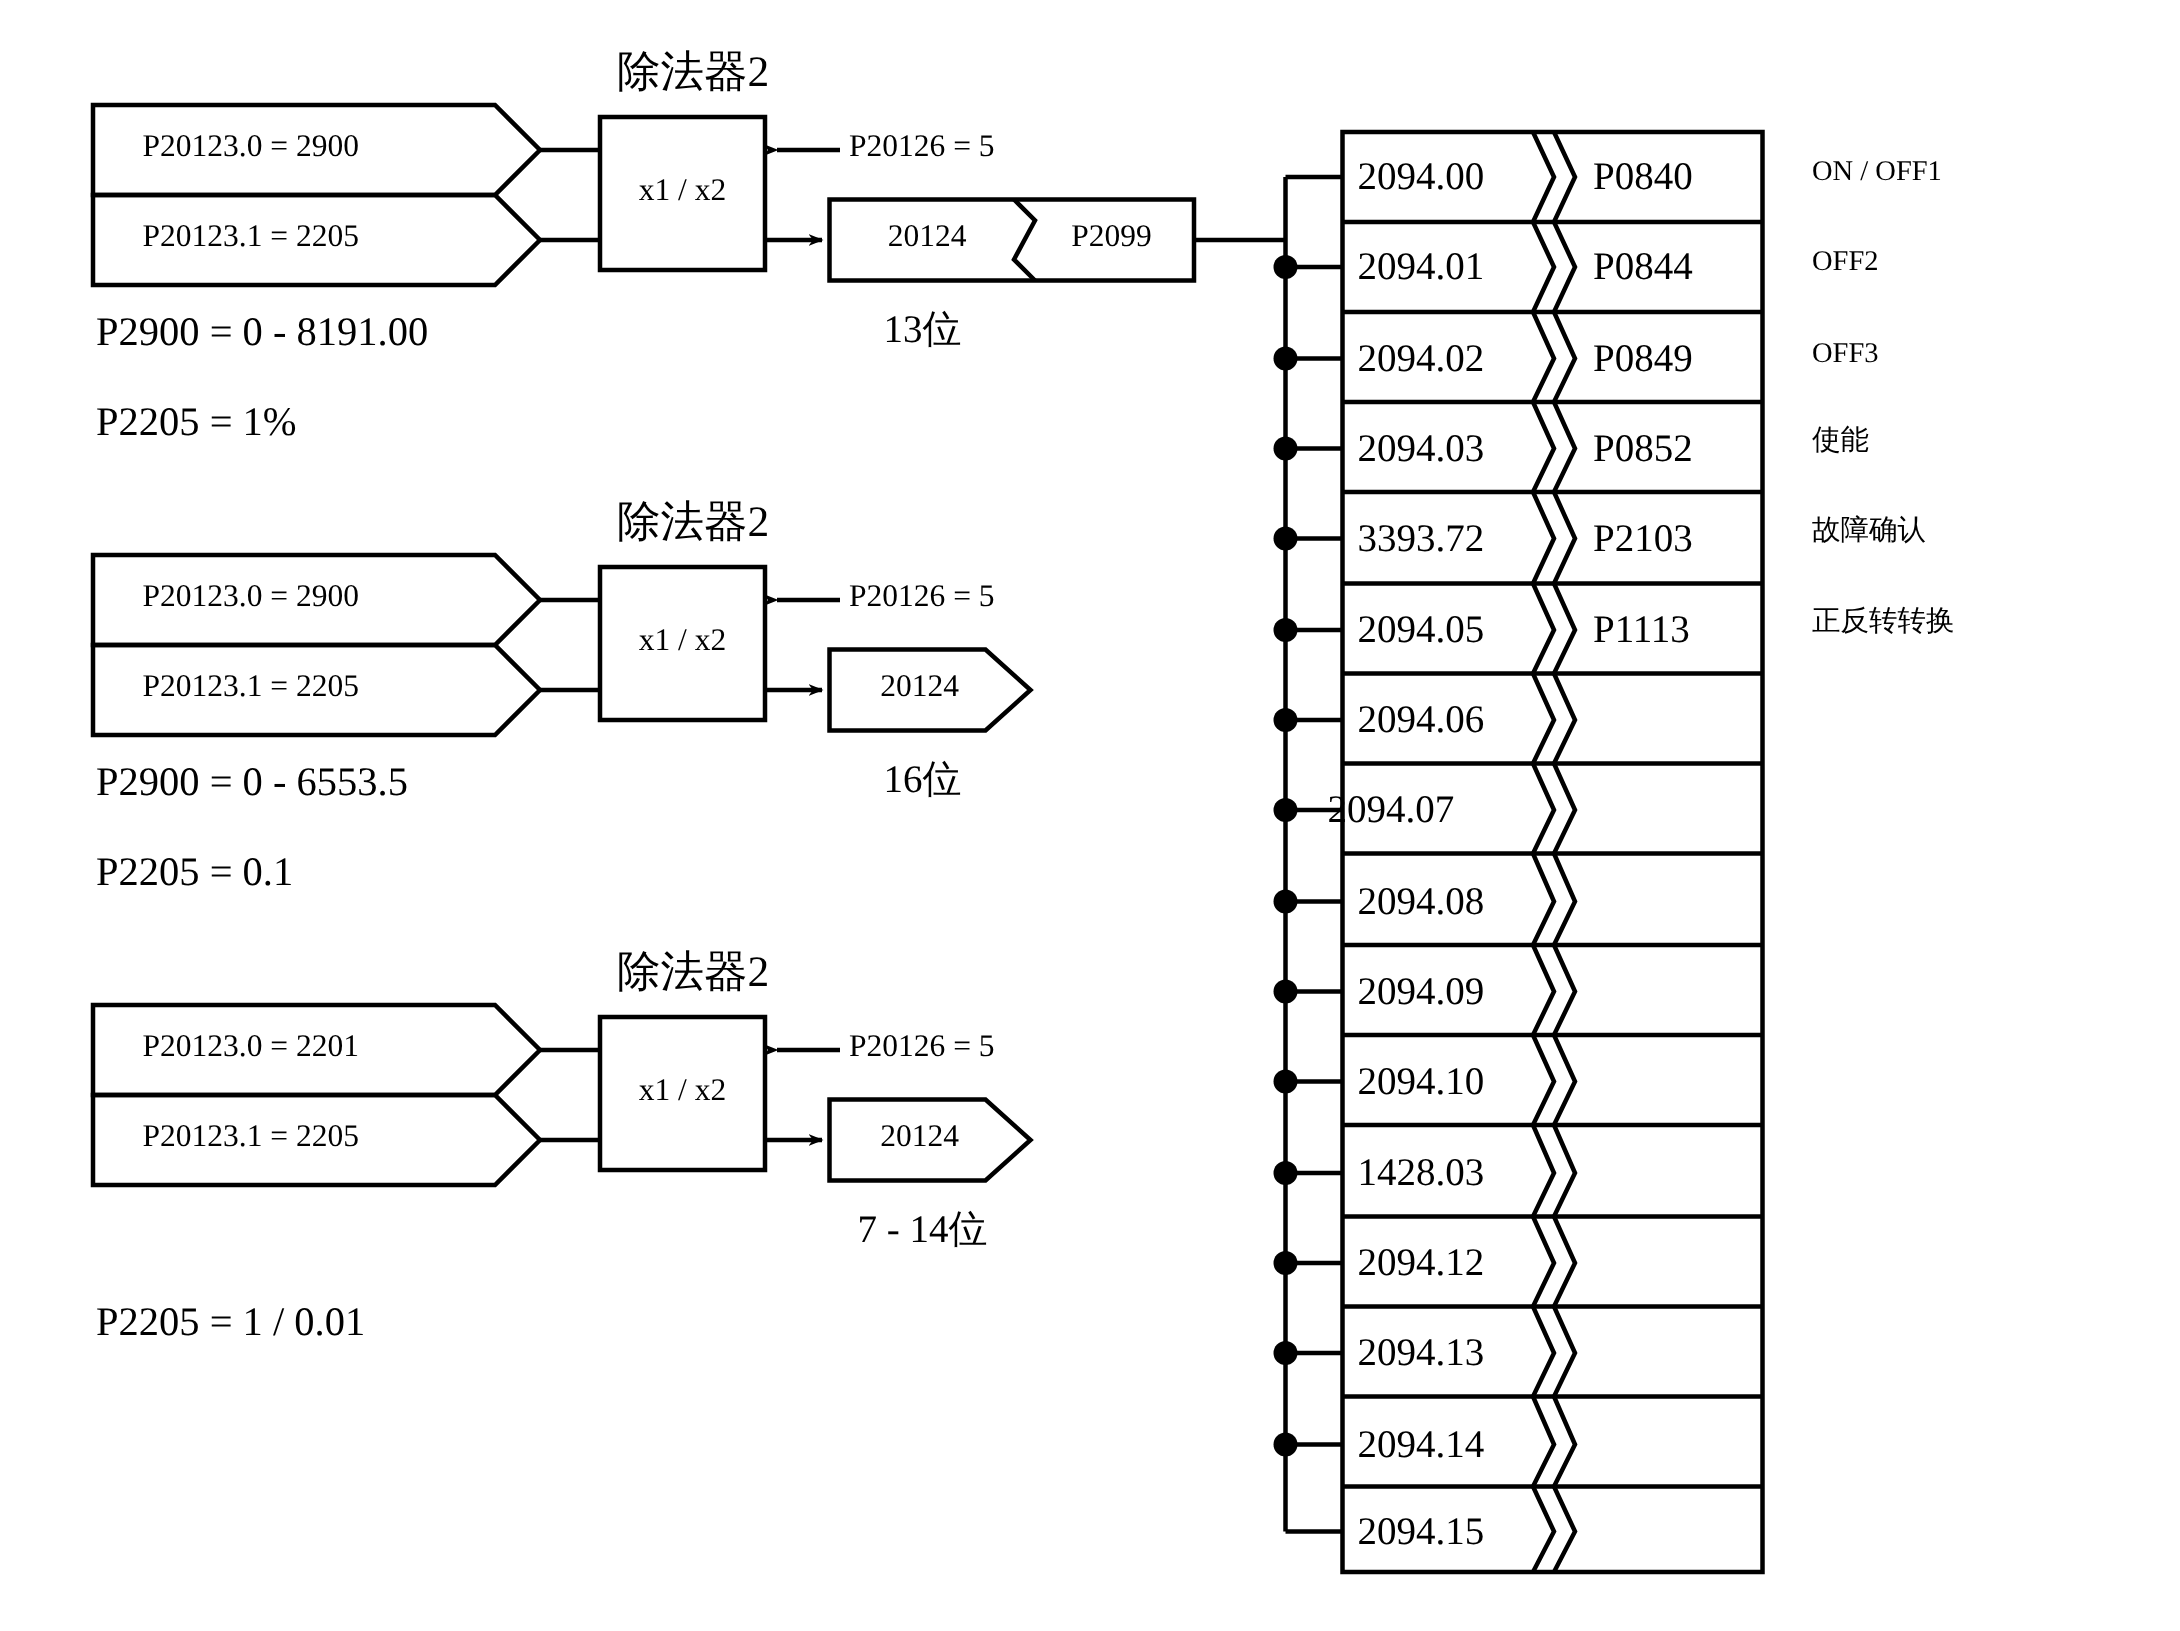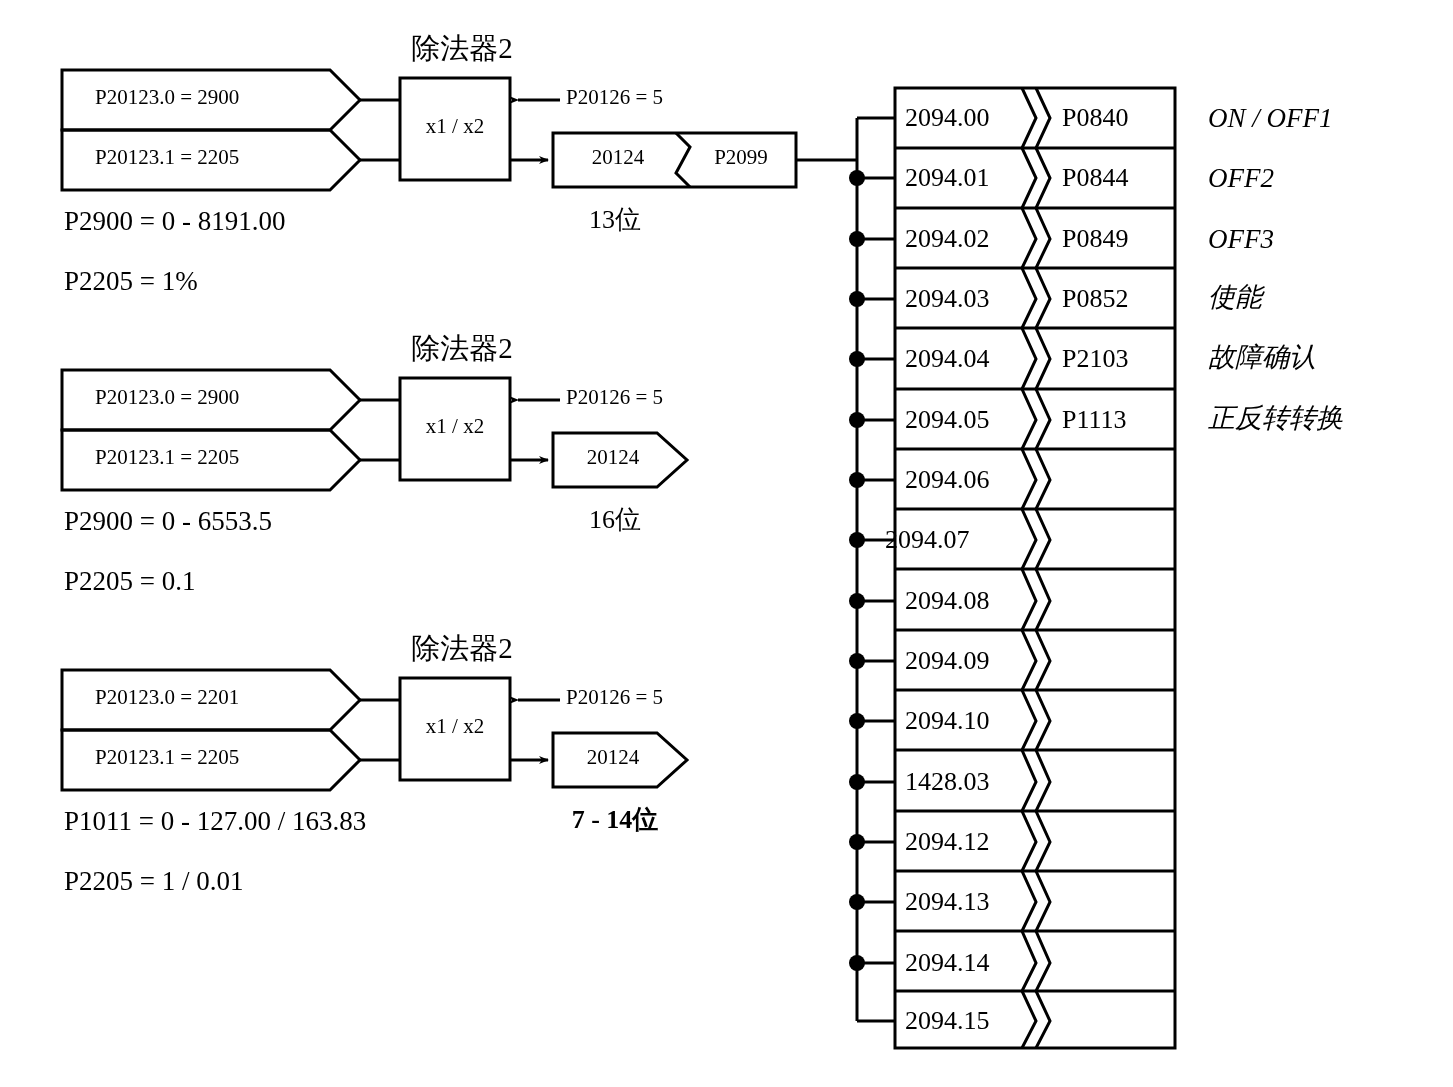--- a/index.html
+++ b/index.html
@@ -38,22 +38,21 @@
   .t-title {      
     font-size: 29px;
   }
   .t-small {      
     font-size: 26px;
   }
   .t-cell {       
     font-size: 26px;
   }
   .t-label {      
-    font-size: 27px;
-    font-style: italic;
+    font-size: 19px;
   }
   .center {
     transform: translateX(-50%);
   }
 </style>
 </head>
 <body>
 
 <div id="stage">
 
@@ -184,42 +183,41 @@
   <div class="txt t-small center" style="left:615px; top:507px;">16位</div>
   <div class="txt t-note" style="left:64px; top:508px;">P2900 = 0 - 6553.5</div>
   <div class="txt t-note" style="left:64px; top:568px;text-align:center;">P2205 = 0.1</div>
 
   <div class="txt t-title center" style="left:462px; top:634px;">除法器2</div>
   <div class="txt t-box" style="left:95px; top:687px;">P20123.0 = 2201</div>
   <div class="txt t-box" style="left:95px; top:747px;">P20123.1 = 2205</div>
   <div class="txt t-box center" style="left:455px; top:716px;">x1 / x2</div>
   <div class="txt t-box" style="left:566px; top:687px;">P20126 = 5</div>
   <div class="txt t-box center" style="left:613px; top:747px;">20124</div>
-  <div class="txt t-small center" style="left:615px; top:807px;font-weight:bold;">7 - 14位</div>
-  <div class="txt t-note" style="left:64px; top:808px;">P1011 = 0 - 127.00 / 163.83</div>
+  <div class="txt t-small center" style="left:615px; top:807px;">7 - 14位</div>
   <div class="txt t-note" style="left:64px; top:868px;">P2205 = 1 / 0.01</div>
 
   <div>
     <div class="txt t-cell" style="left:905px; top:105px;">2094.00</div>
     <div class="txt t-cell" style="left:1062px; top:105px;">P0840</div>
     <div class="txt t-label" style="left:1208px; top:105px;">ON / OFF1</div>
 
     <div class="txt t-cell" style="left:905px; top:165px;">2094.01</div>
     <div class="txt t-cell" style="left:1062px; top:165px;">P0844</div>
     <div class="txt t-label" style="left:1208px; top:165px;">OFF2</div>
 
     <div class="txt t-cell" style="left:905px; top:226px;">2094.02</div>
     <div class="txt t-cell" style="left:1062px; top:226px;">P0849</div>
     <div class="txt t-label" style="left:1208px; top:226px;">OFF3</div>
 
     <div class="txt t-cell" style="left:905px; top:286px;">2094.03</div>
     <div class="txt t-cell" style="left:1062px; top:286px;">P0852</div>
     <div class="txt t-label" style="left:1208px; top:284px;">使能</div>
 
-    <div class="txt t-cell" style="left:905px; top:346px;">2094.04</div>
+    <div class="txt t-cell" style="left:905px; top:346px;">3393.72</div>
     <div class="txt t-cell" style="left:1062px; top:346px;">P2103</div>
     <div class="txt t-label" style="left:1208px; top:344px;">故障确认</div>
 
     <div class="txt t-cell" style="left:905px; top:407px;">2094.05</div>
     <div class="txt t-cell" style="left:1062px; top:407px;">P1113</div>
     <div class="txt t-label" style="left:1208px; top:405px;">正反转转换</div>
 
     <div class="txt t-cell" style="left:905px; top:467px;text-align:center;">2094.06</div>
     <div class="txt t-cell" style="left:1062px; top:467px;"></div>
 

